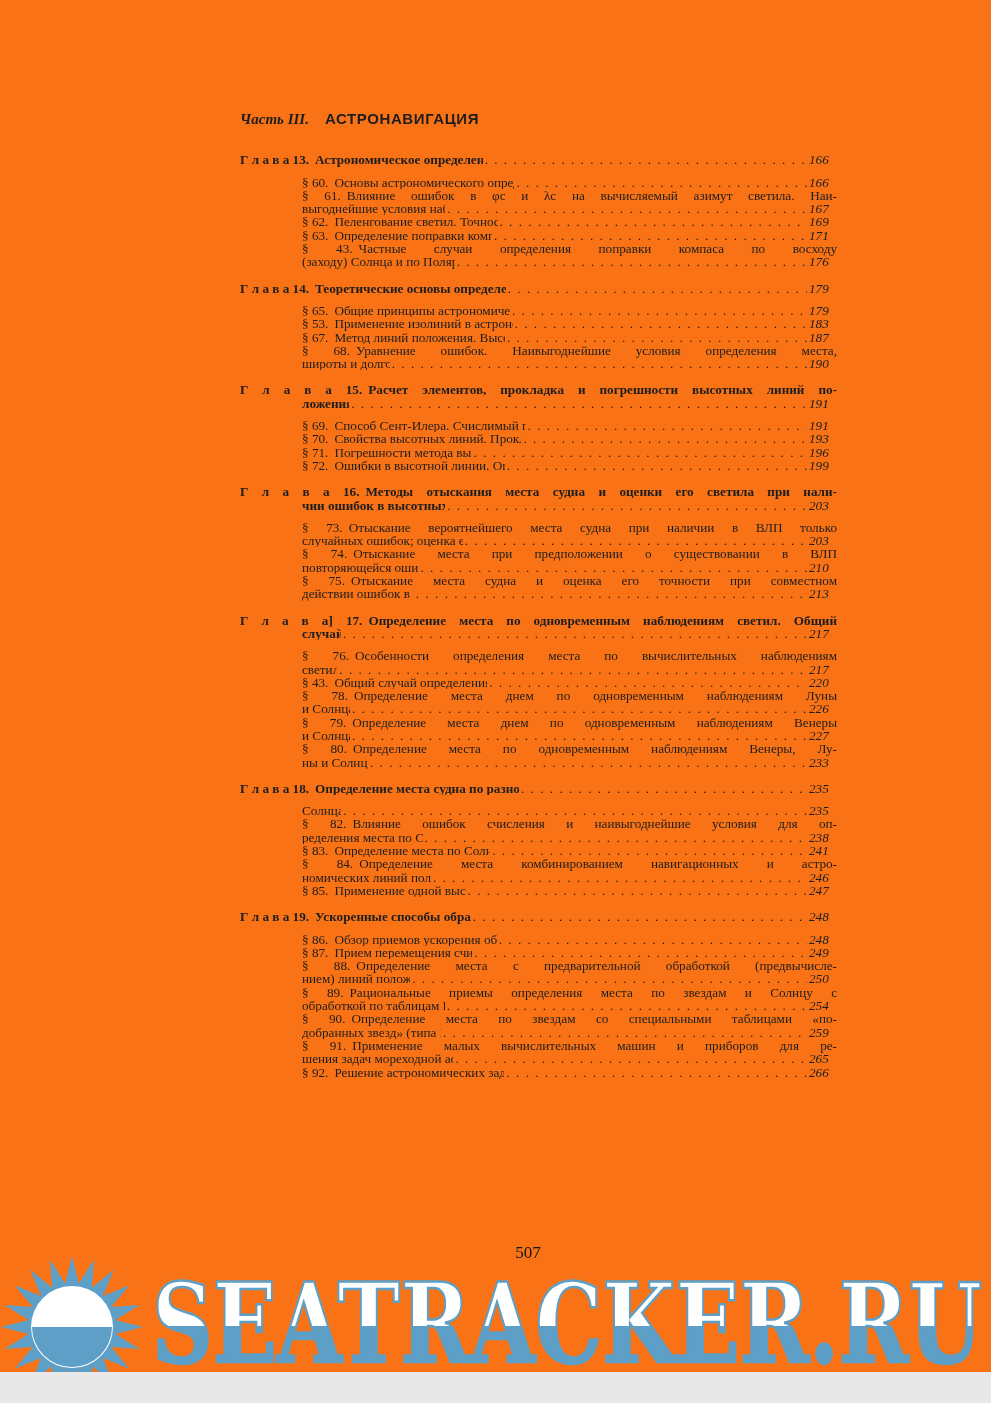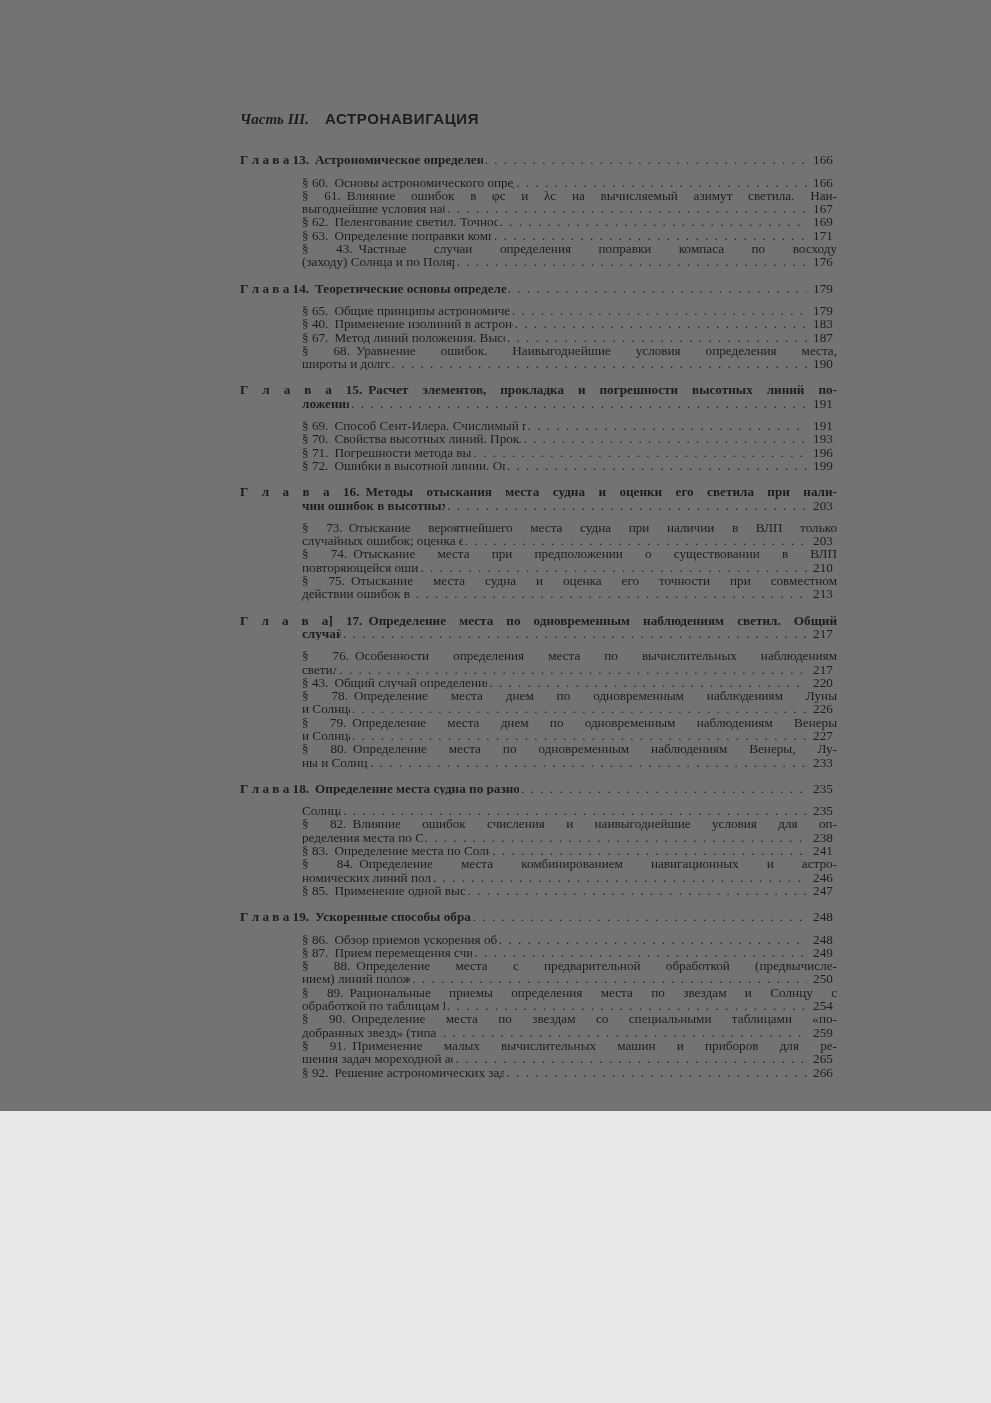--- a/index.html
+++ b/index.html
@@ -1,34 +1,34 @@
 <!DOCTYPE html>
 <html><head>
 <meta charset="utf-8">
 <style>
   html,body{margin:0;padding:0;background:#e8e8e8;}
-  .page{position:relative;width:991px;height:1111px;background:#737373;overflow:hidden;
+  .page{position:relative;width:991px;height:1372px;background:#f97316;overflow:hidden;
         font-family:"Liberation Serif",serif;color:#1d1d1d;}
   .content{position:absolute;left:240px;top:112px;width:597px;font-size:13.2px;line-height:13.3px;z-index:2;}
   .part-header{margin-bottom:27px;font-size:15px;}
   .part-label{font-style:italic;font-weight:bold;margin-right:16px;}
   .part-title{font-weight:bold;font-family:"Liberation Sans",sans-serif;letter-spacing:.6px;}
   .chapter{margin-top:13px;}
   .chapter:first-child{margin-top:0;}
   .chapter-heading{font-weight:bold;margin-bottom:9px;}
   .chapter-heading .num,.chapter-heading .leader{font-weight:normal;}
   .chapter-heading .line.cont{margin-left:62px;}
   .section-entry{margin-left:62px;}
   .line.mid{text-align:justify;text-align-last:justify;}
   .line.last{display:flex;align-items:baseline;}
   .line.last .t{white-space:nowrap;flex:0 1 auto;overflow:hidden;}
   .label{margin-right:6px;}
   .leader{flex:1 1 auto;overflow:hidden;white-space:nowrap;min-width:10px;margin:0 2px;}
   .leader::after{content:". . . . . . . . . . . . . . . . . . . . . . . . . . . . . . . . . . . . . . . . . . . . . . . . . . . .";letter-spacing:1.5px;}
-  .num{min-width:28px;text-align:center;flex:0 0 auto;}
+  .num{min-width:28px;text-align:left;flex:0 0 auto;font-style:italic;}
   .wm-sun{position:absolute;left:-3px;top:1252px;z-index:1;}
   .wm-text{position:absolute;left:150px;top:1270px;z-index:1;}
   .page-number-print{position:absolute;left:498px;top:1243px;width:60px;text-align:center;
         font-size:17px;color:#161616;z-index:3;}
 </style>
 </head>
 <body>
 
 <div class="page">
 
@@ -93,21 +93,21 @@
           </div>
           <div class="section-entry">
             <div class="line last">
               <span class="t"><span class="label">§ 65.</span><span class="title-text">Общие принципы астрономического определения места</span></span>
               <span class="leader"></span>
               <span class="num">179</span>
             </div>
           </div>
           <div class="section-entry">
             <div class="line last">
-              <span class="t"><span class="label">§ 40.</span><span class="title-text">Применение изолиний в астрономии. Круг равных высот.</span></span>
+              <span class="t"><span class="label">§ 53.</span><span class="title-text">Применение изолиний в астрономии. Круг равных высот.</span></span>
               <span class="leader"></span>
               <span class="num">183</span>
             </div>
           </div>
           <div class="section-entry">
             <div class="line last">
               <span class="t"><span class="label">§ 67.</span><span class="title-text">Метод линий положения. Высотная линия положения</span></span>
               <span class="leader"></span>
               <span class="num">187</span>
             </div>

